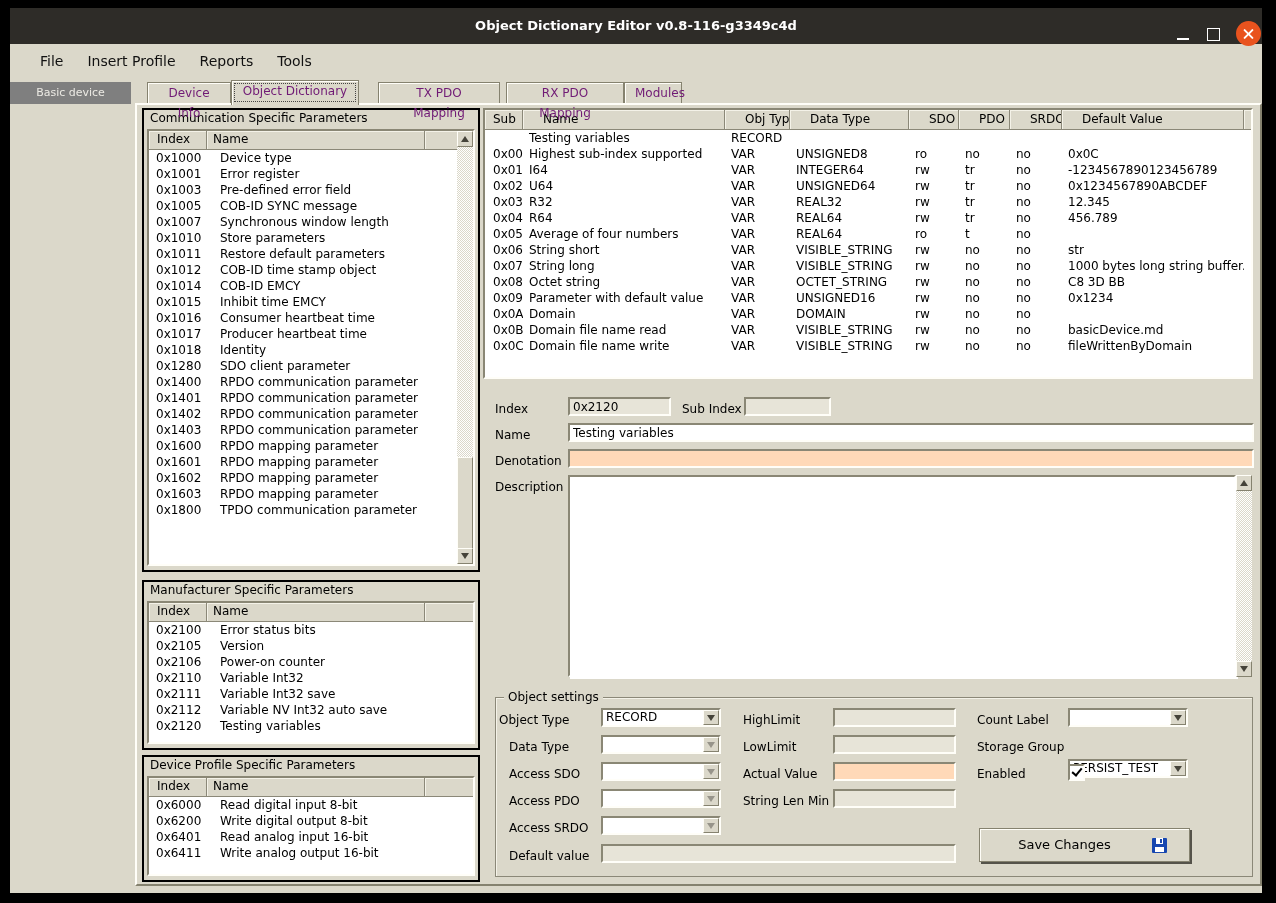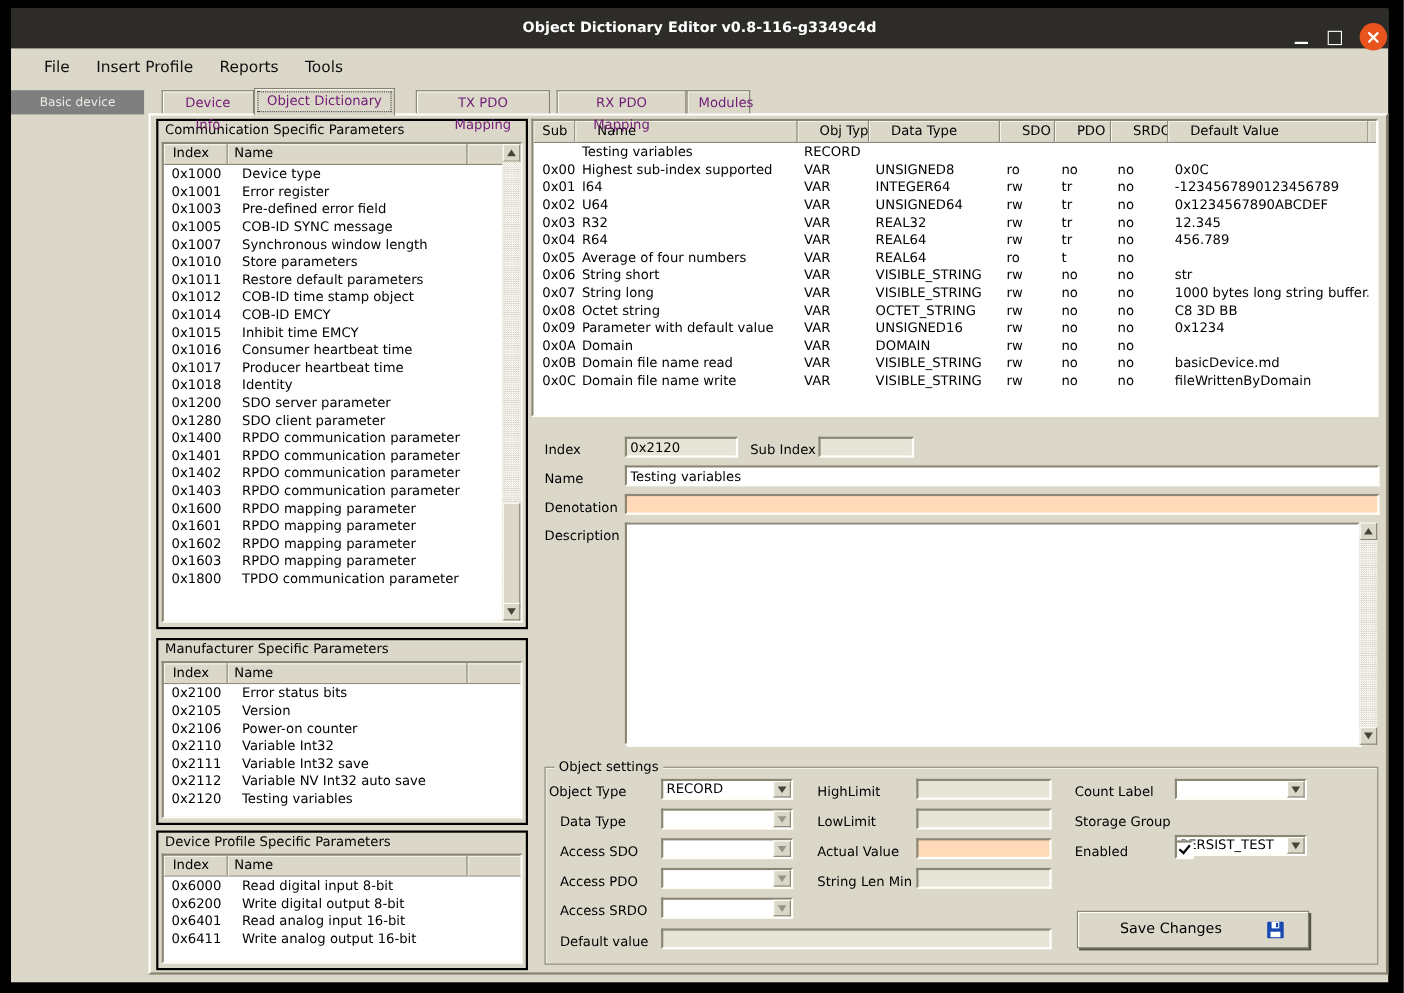--- a/index.html
+++ b/index.html
@@ -176,24 +176,20 @@
             </div>
             <div class="lrow">
               <span class="lc0">0x1017</span>
               <span class="lc1">Producer heartbeat time</span>
             </div>
             <div class="lrow">
               <span class="lc0">0x1018</span>
               <span class="lc1">Identity</span>
             </div>
             <div class="lrow">
-              <span class="lc0">0x1200</span>
-              <span class="lc1">SDO server parameter</span>
-            </div>
-            <div class="lrow">
               <span class="lc0">0x1280</span>
               <span class="lc1">SDO client parameter</span>
             </div>
             <div class="lrow">
               <span class="lc0">0x1400</span>
               <span class="lc1">RPDO communication parameter</span>
             </div>
             <div class="lrow">
               <span class="lc0">0x1401</span>
               <span class="lc1">RPDO communication parameter</span>

